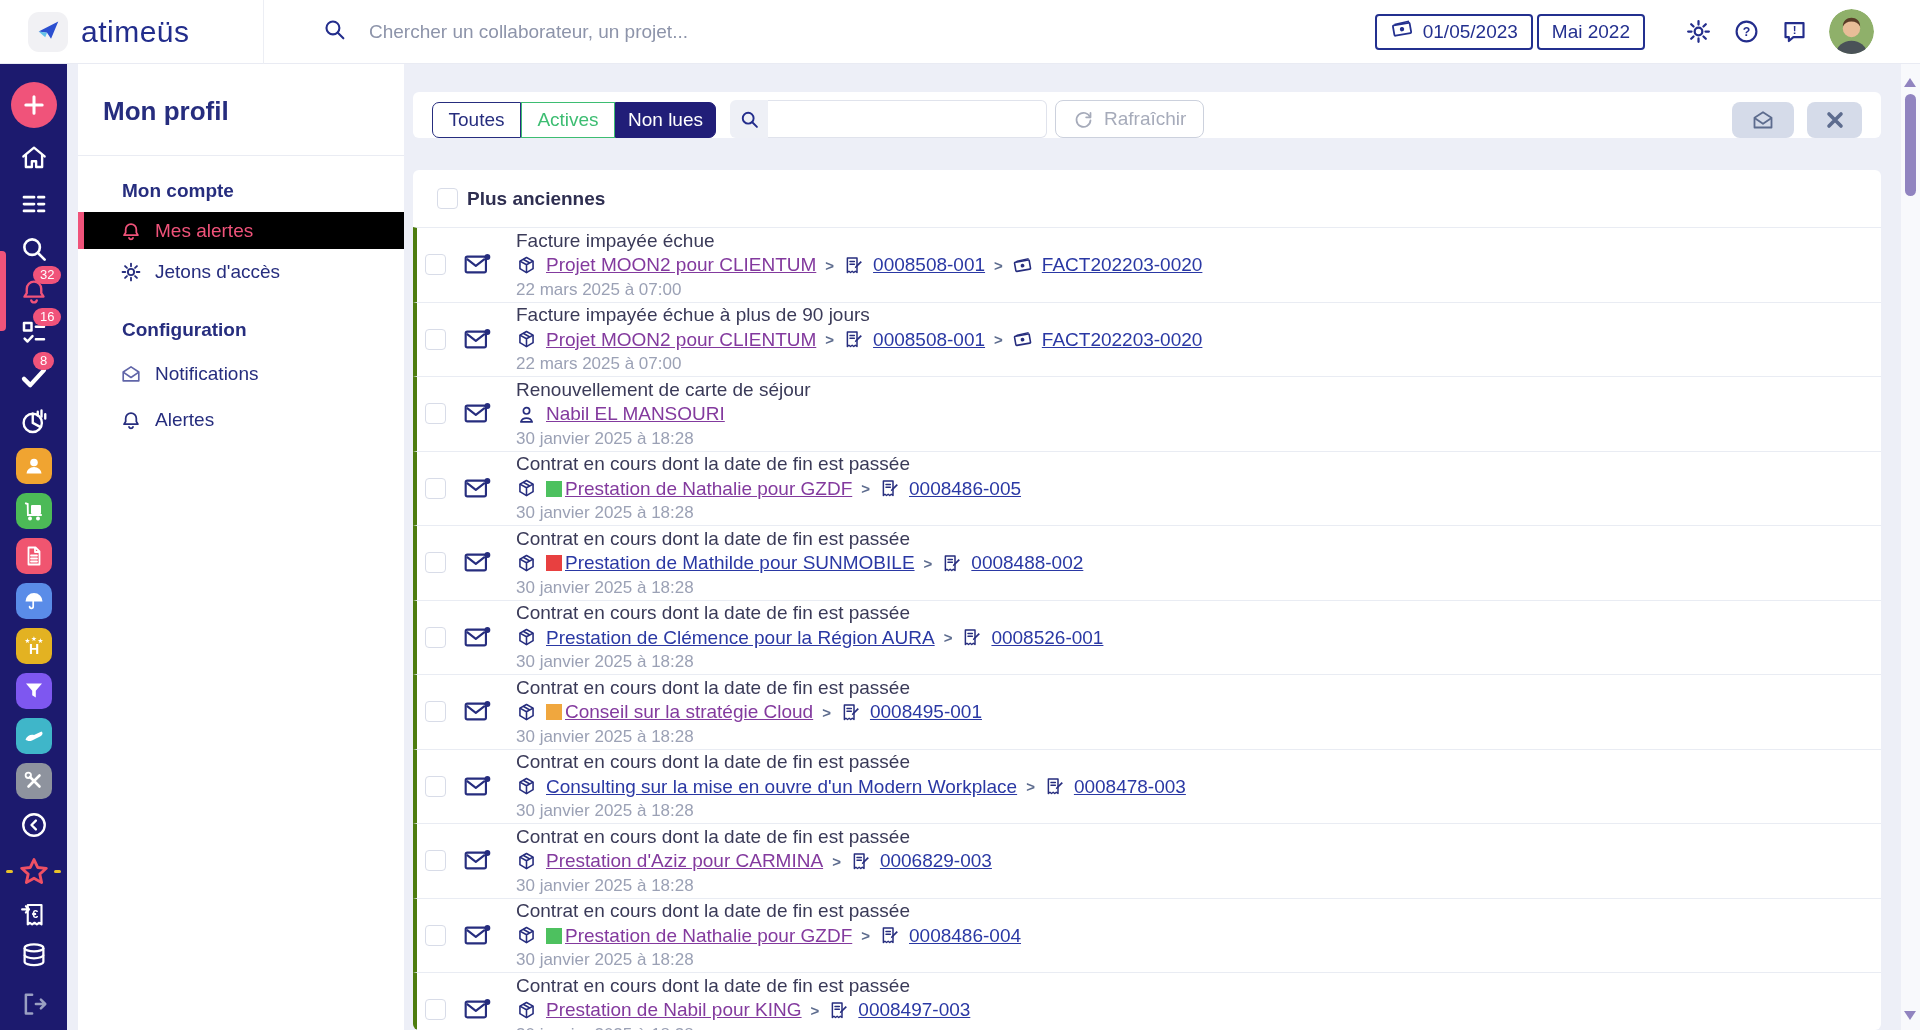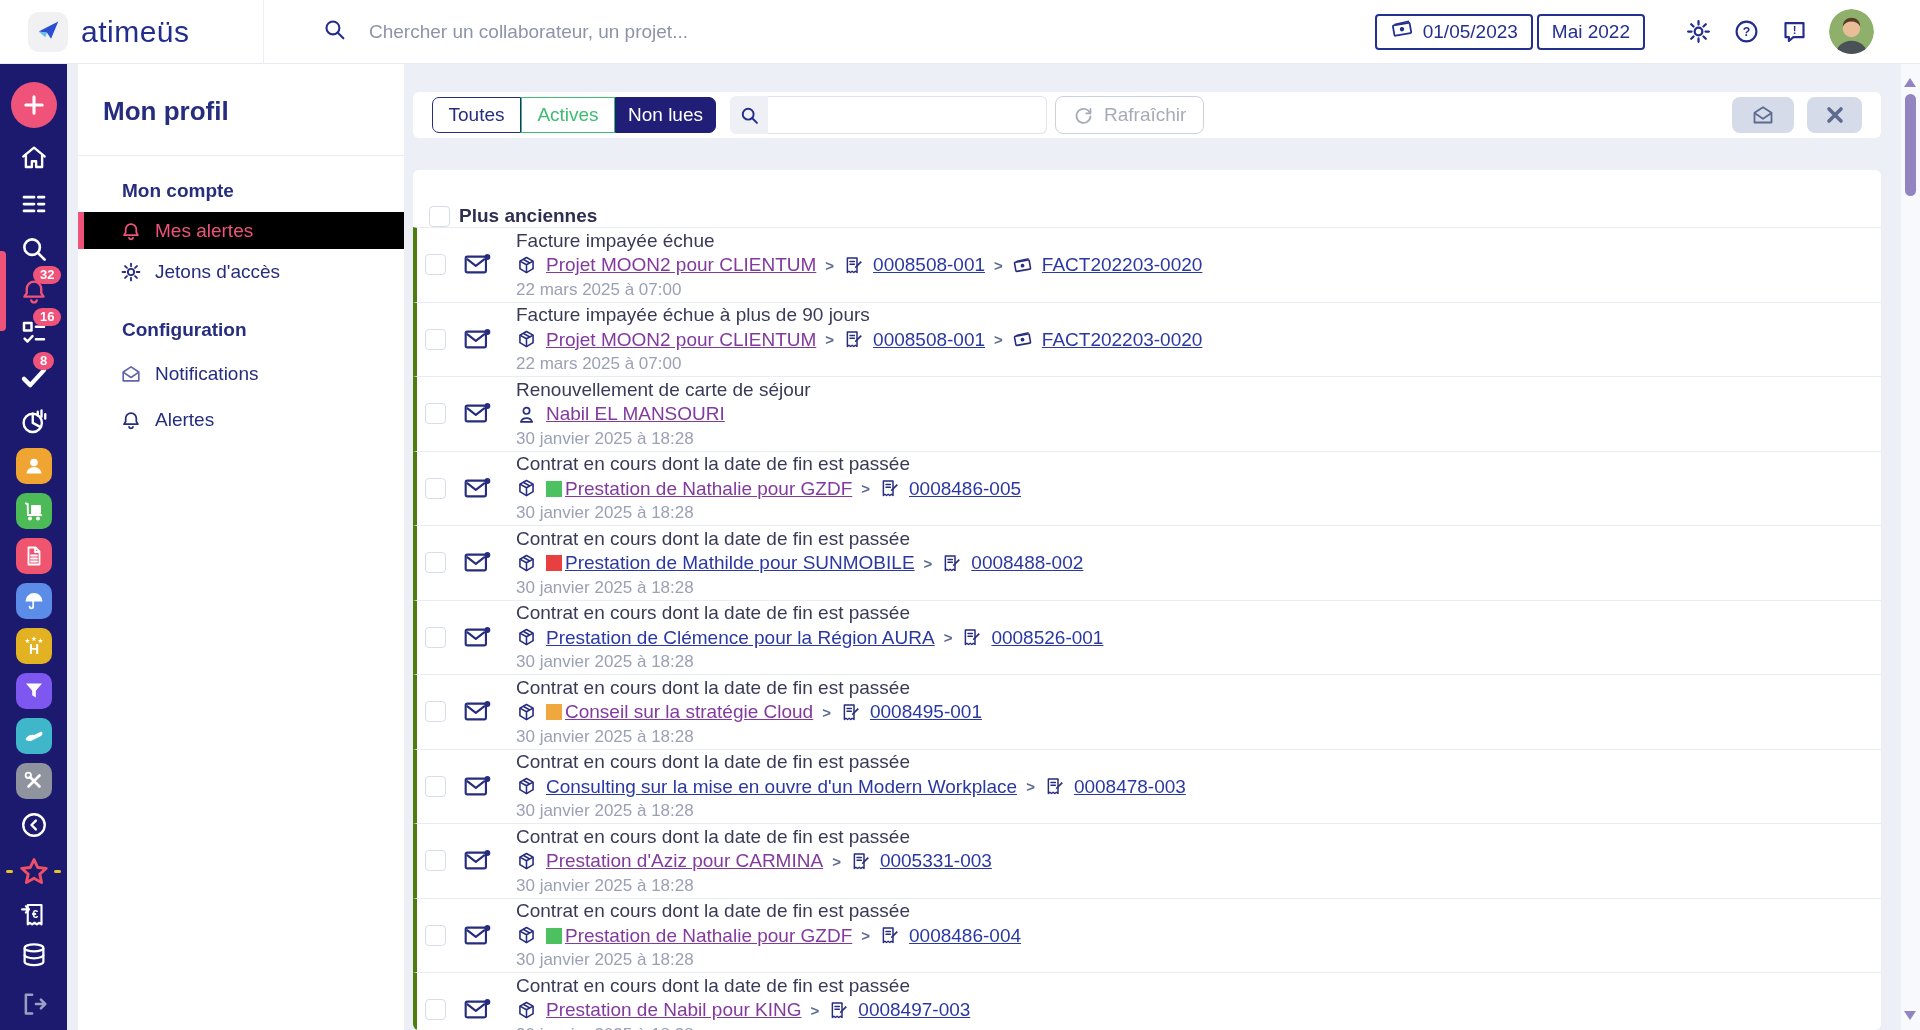--- a/index.html
+++ b/index.html
@@ -31,57 +31,57 @@
   .sb-icon{color:#fff;display:flex}
   .sb-icon svg{width:30px;height:30px}
   .sb-icon.pink{color:#f0537a}
   .sb-icon.fav{color:#ef5064}
   .sb-icon.fav svg{width:34px;height:34px}
   .sb-icon.muted{color:#9aa0c2}
   .sb-add{width:46px;height:46px;border-radius:50%;background:#f0537a;color:#fff;display:flex;align-items:center;justify-content:center}
   .sb-add svg{width:28px;height:28px}
   .tile{width:36px;height:36px;border-radius:10px;display:flex;align-items:center;justify-content:center;color:#fff}
   .tile svg{width:24px;height:24px}
-  .sb-badge{position:absolute;top:-10px;left:33px;background:#f0537a;color:#fff;font-size:13px;font-weight:700;padding:2px 7px;border-radius:10px;line-height:1.1}
+  .sb-badge{position:absolute;top:-10px;left:33px;background:#f0537a;color:#fff;font-size:13px;font-weight:400;padding:2px 7px;border-radius:10px;line-height:1.1}
   .sb-indicator{position:absolute;left:0;top:-25px;width:6px;height:80px;background:#f0537a;border-radius:0 4px 4px 0}
   .fav-dash{position:absolute;top:15px;width:7px;height:3px;background:#e8c22a;border-radius:2px}
   .fav-dash.left{left:6px}.fav-dash.right{right:6px}
   
   .profile-panel{width:326px;margin-left:11px;background:#fff;flex-shrink:0}
   .profile-title{font-size:26px;font-weight:700;color:#262d7e;padding:32px 0 0 25px}
   .profile-divider{height:1px;background:#eaecf3;margin-top:28px}
   .section-label{font-size:19px;font-weight:700;color:#262d7e;padding-left:44px;margin:24px 0 10px}
   .menu-item{display:flex;align-items:center;gap:13px;height:46px;padding-left:36px;font-size:19px;color:#262d7e;border-left:6px solid transparent;cursor:pointer;box-sizing:border-box}
   .menu-item .icon{display:flex;color:#262d7e}
   .menu-item .icon.muted{color:#6065a8}
   .menu-item svg{width:22px;height:22px}
   .menu-item.active{background:#000000;border-left-color:#f0537a;color:#f0537a;height:37px}
   .menu-item.active .icon{color:#f0537a}
   
   .main-col{flex:1;margin-left:9px;display:flex;flex-direction:column;min-width:0}
-  .filter-bar{height:46px;margin-top:28px;background:#fff;border-radius:6px;display:flex;align-items:center;padding:0 19px;box-sizing:border-box;flex-shrink:0}
+  .filter-bar{height:46px;margin-top:28px;background:#fff;border-radius:6px;display:flex;align-items:flex-end;padding:0 19px;box-sizing:border-box;flex-shrink:0}
   .segments{display:flex}
   .seg-btn{height:36px;box-sizing:border-box;font-size:19px;display:flex;align-items:center;justify-content:center;background:#fff;cursor:pointer;font-family:inherit;border:1px solid transparent}
   .seg-outline-navy{border-color:#262d7e;color:#262d7e;border-radius:7px 0 0 7px;width:89px}
   .seg-outline-green{border-color:#3dbd72;color:#3dbd72;width:94px}
   .seg-selected{background:#211e78;border-color:#211e78;color:#fff;border-radius:0 7px 7px 0;width:101px}
   .search-group{display:flex;margin-left:14px;height:38px}
   .search-iconbox{width:38px;background:#eef0f6;border-radius:6px 0 0 6px;display:flex;align-items:center;justify-content:center;color:#232d8c}
   .search-iconbox svg{width:21px;height:21px}
   .search-group input{width:258px;border:1px solid #e0e3ec;border-left:none;border-radius:0 6px 6px 0;outline:none;font-size:18px;padding:0 10px;color:#444}
   .refresh-btn{margin-left:8px;height:38px;padding:0 17px;border:1px solid #ccd1dd;border-radius:8px;background:#fff;color:#a6abba;font-size:19px;display:flex;align-items:center;gap:10px;cursor:pointer;font-family:inherit}
   .refresh-btn svg{width:21px;height:21px}
   .filter-spacer{flex:1}
   .sq-btn{height:36px;background:#d5dbe9;border:none;border-radius:8px;display:flex;align-items:center;justify-content:center;color:#5d6c8e;cursor:pointer}
   .sq-btn svg{width:24px;height:24px}
   .mail-btn{width:62px}
   .close-btn{width:55px;margin-left:13px}
   
   .list-panel{background:#fff;border-radius:6px;margin-top:32px;flex:1;overflow:hidden}
-  .group-row{display:flex;align-items:flex-end;height:57px;padding-left:16px}
+  .group-row{display:flex;align-items:center;height:57px;padding-left:24px}
   .group-label{font-size:19px;font-weight:700;color:#2e2e50;margin-left:9px}
   .checkbox{width:21px;height:21px;border:1px solid #d8dce8;border-radius:4px;background:#fff;flex-shrink:0;cursor:pointer;box-sizing:border-box}
   .alert-row{height:74.5px;box-sizing:border-box;border-top:1px solid #e9ecf3;border-left:4px solid #4d7c0f;display:flex;align-items:center;padding-left:8px}
   .alert-row .env{margin-left:16px;display:flex;color:#262d7e}
   .alert-row .env svg{width:31px;height:27px}
   .row-content{margin-left:23px;display:flex;flex-direction:column;gap:1px;min-width:0}
   .row-title{font-size:19px;color:#3a3a58;line-height:22px}
   .row-links{display:flex;align-items:center;gap:9px;height:25px}
   .row-links .icon{display:flex;color:#262d7e}
   .row-links .icon svg{width:21px;height:21px}
@@ -736,21 +736,21 @@
                 </span>
                 <a class="row-link purple">Prestation d'Aziz pour CARMINA</a>
                 <span class="chev">&gt;</span>
                 <span class="icon ">
                   <svg viewBox="0 0 24 24" fill="none" stroke="currentColor" stroke-width="1.7" stroke-linecap="round" stroke-linejoin="round">
                     <path d="M5 3.5h11v16.5l-1.9-1.4-1.8 1.4-1.8-1.4L8.6 20 6.8 18.6 5 20z"></path>
                     <path d="M8 7.5h5M8 10.5h5"></path>
                     <path d="M14 13l6.2-6.2 1.4 1.4L15.4 14.4l-2 .6z" fill="currentColor" stroke="none"></path>
                   </svg>
                 </span>
-                <a class="row-link blue">0005331-003</a>
+                <a class="row-link blue">0006829-003</a>
               </div>
               <div class="row-date">30 janvier 2025 à 18:28</div>
             </div>
           </div>
           <div class="alert-row">
             <span class="checkbox"></span>
             <span class="env">
               <svg viewBox="0 0 26 24" fill="none" stroke="currentColor" stroke-width="1.9" stroke-linejoin="round">
                 <rect x="2.5" y="5" width="18" height="14" rx="1.5"></rect>
                 <path d="M3.5 7l8 6.2L19.5 7"></path>

